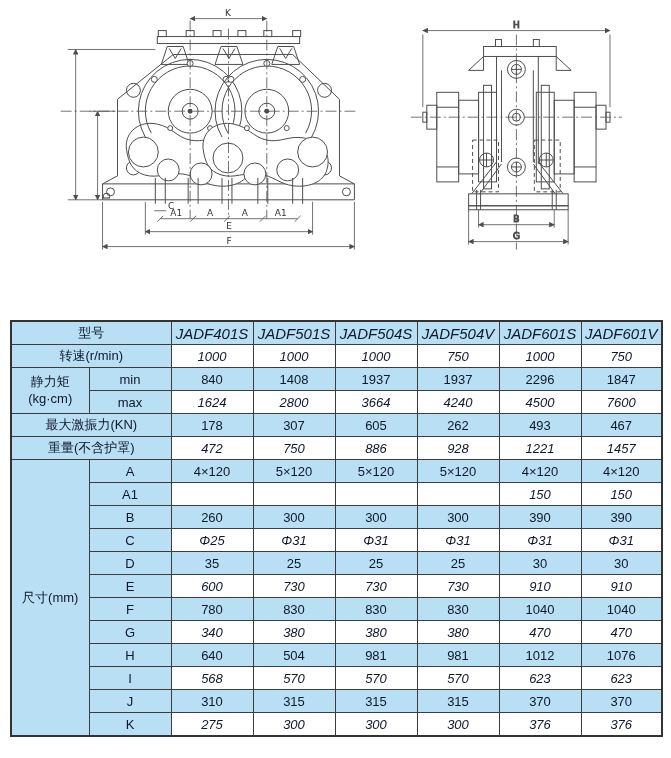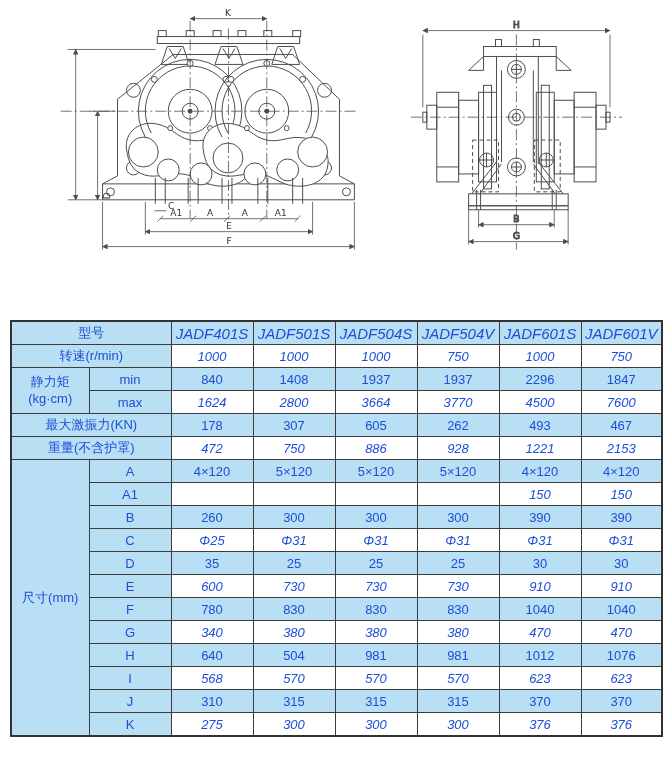--- a/index.html
+++ b/index.html
@@ -5,21 +5,21 @@
   html,body{margin:0;padding:0;background:#fff;}
   .page{
     width:671px;height:758px;background:#fff;position:relative;overflow:hidden;
     font-family:"Liberation Sans","DejaVu Sans",sans-serif;color:#333;
   }
   .drawings{position:absolute;top:4px;left:6px;width:660px;height:306px;display:flex;}
   .drawings svg{display:block;}
   .spec-table{
     position:absolute;top:320px;left:10px;
     border-collapse:collapse;table-layout:fixed;width:651px;
-    font-size:13px;color:#1d4ed8;
+    font-size:13px;color:#0f172a;
   }
   .spec-table td{
     border:1px solid #3c3c3c;height:22px;text-align:center;vertical-align:middle;
     padding:0 2px;overflow:hidden;white-space:nowrap;
   }
   .spec-table{border:2px solid #333;}
   td.lbl,td.sub{background:#b8dff3;}
   tr.rb td.v,tr.rb td.m{background:#b8dff3;}
   tr.rw td.v{background:#ffffff;font-style:italic;}
   td.m{font-size:15px;font-style:italic;}
@@ -307,41 +307,41 @@
         <td class="v">1937</td>
         <td class="v">1937</td>
         <td class="v">2296</td>
         <td class="v">1847</td>
       </tr>
       <tr class="rw">
         <td class="sub">max</td>
         <td class="v">1624</td>
         <td class="v">2800</td>
         <td class="v">3664</td>
-        <td class="v">3770</td>
+        <td class="v">4240</td>
         <td class="v">4500</td>
         <td class="v">7600</td>
       </tr>
       <tr class="rb">
         <td class="lbl" colspan="2">最大激振力(KN)</td>
         <td class="v">178</td>
         <td class="v">307</td>
         <td class="v">605</td>
         <td class="v">262</td>
         <td class="v">493</td>
         <td class="v">467</td>
       </tr>
       <tr class="rw">
         <td class="lbl" colspan="2">重量(不含护罩)</td>
         <td class="v">472</td>
         <td class="v">750</td>
         <td class="v">886</td>
         <td class="v">928</td>
         <td class="v">1221</td>
-        <td class="v">2153</td>
+        <td class="v">1457</td>
       </tr>
 
       <tr class="rb">
         <td class="lbl" rowspan="12">尺寸(mm)</td>
         <td class="sub">A</td>
         <td class="v">4×120</td>
         <td class="v">5×120</td>
         <td class="v">5×120</td>
         <td class="v">5×120</td>
         <td class="v">4×120</td>

